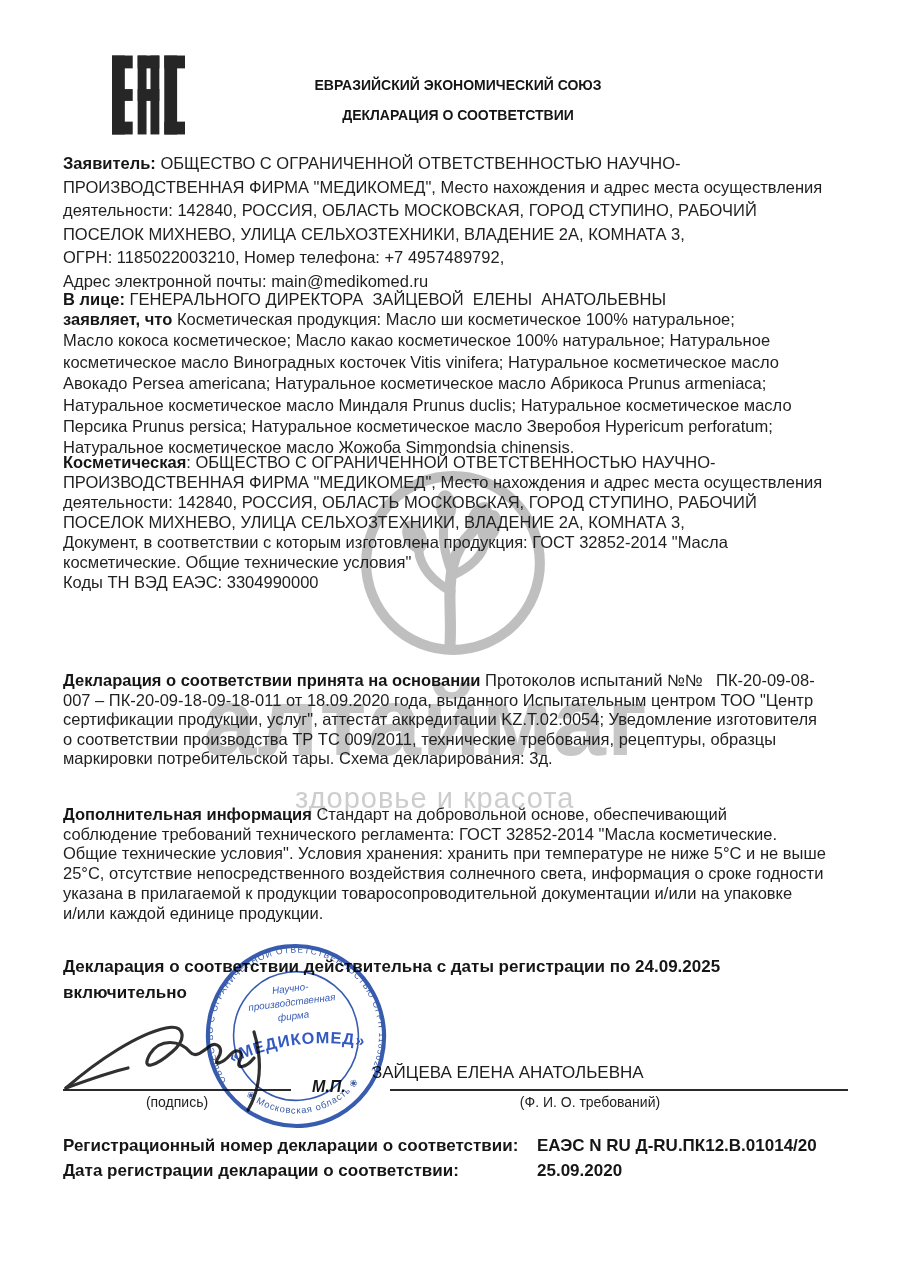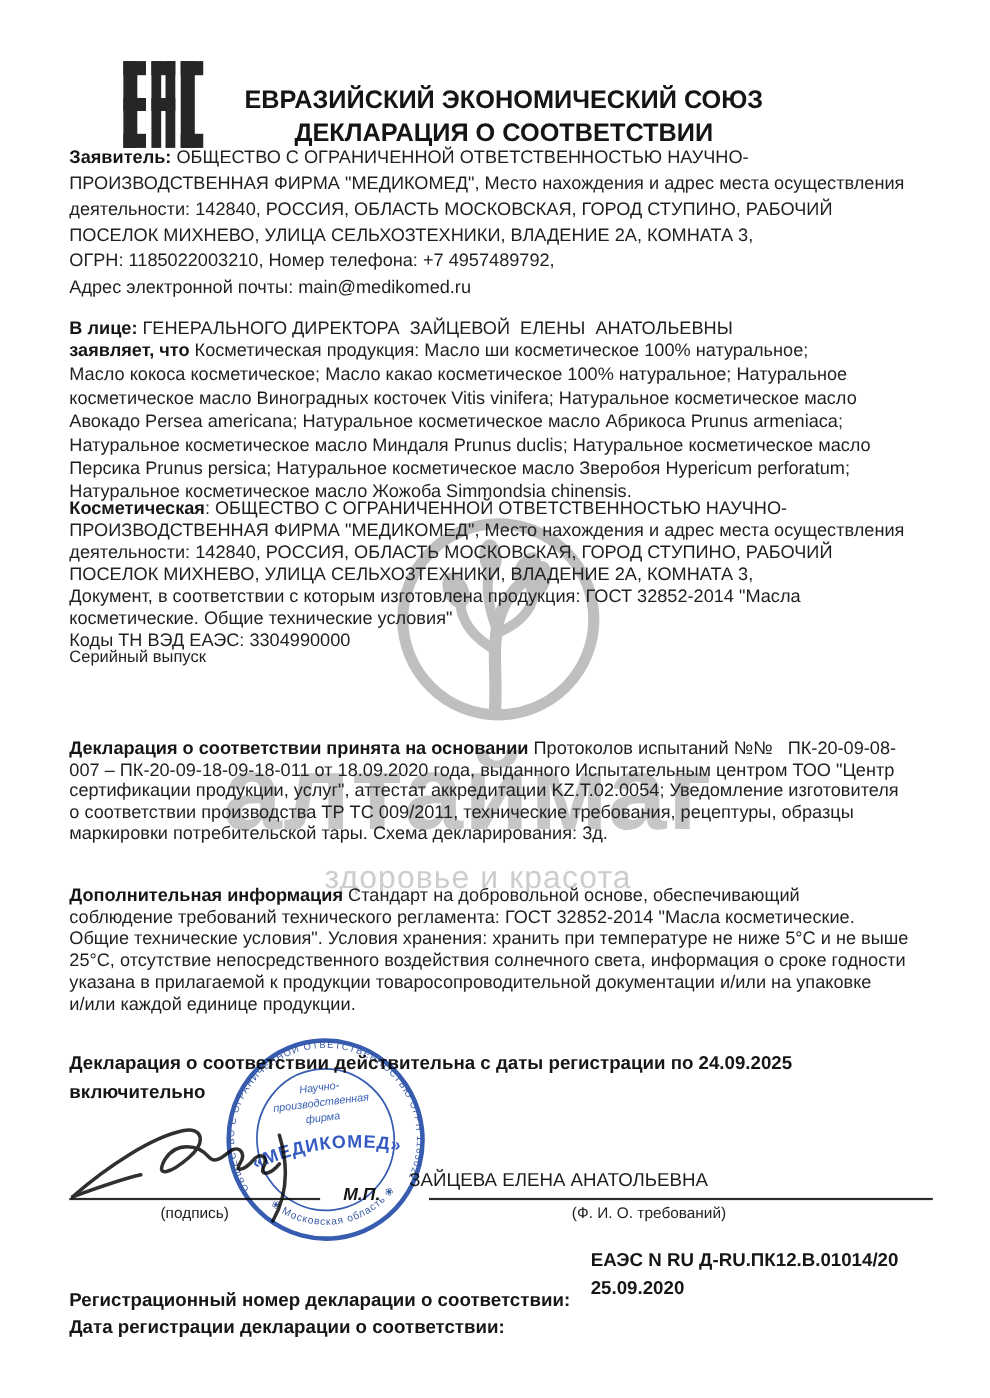--- a/index.html
+++ b/index.html
@@ -1,32 +1,32 @@
 <!DOCTYPE html>
 <html><head>
 <meta charset="utf-8">
 <style>
   html,body{margin:0;padding:0;background:#fff;}
   #page{position:relative;width:900px;height:1271px;background:#ffffff;overflow:hidden;
         font-family:"Liberation Sans","DejaVu Sans",sans-serif;color:#212121;}
   .abs{position:absolute;}
   .para{position:absolute;left:63px;width:805px;white-space:pre-wrap;font-size:16.5px;color:#1f1f1f;}
   .b{font-weight:bold;color:#161616;}
-  .hdr{position:absolute;left:63px;width:790px;text-align:center;font-weight:bold;font-size:23px;color:#151515;}
+  .hdr{position:absolute;left:63px;width:790px;text-align:center;font-weight:bold;font-size:14px;color:#151515;}
   
   #watermark{position:absolute;inset:0;z-index:0;}
   .wm-brand{position:absolute;left:203px;top:674px;font-size:96px;font-weight:bold;color:#c2c2c2;
             letter-spacing:1px;line-height:1;opacity:.9;}
   .wm-tag{position:absolute;left:295px;top:782px;font-size:29px;color:#cbcbcb;letter-spacing:1px;opacity:.95;}
   
   .content{position:absolute;inset:0;z-index:1;}
   .sig-line{position:absolute;border-top:2px solid #2b2b2b;height:0;}
   .under-label{position:absolute;font-size:14px;color:#222;text-align:center;font-weight:normal;}
   .reg-row{position:absolute;left:63px;width:805px;display:flex;font-size:17px;font-weight:bold;color:#161616;}
-  .reg-label{width:474px;flex:0 0 auto;margin-top:36px;}
+  .reg-label{width:474px;flex:0 0 auto;}
   #stamp-wrap{position:absolute;left:202px;top:941px;width:188px;height:190px;
               transform:rotate(-7deg);mix-blend-mode:multiply;opacity:.96;z-index:3;}
   #signature-wrap{position:absolute;left:58px;top:1000px;width:260px;height:118px;z-index:2;}
   .stamp-arc{font-size:8.6px;letter-spacing:1.1px;fill:#30539f;}
   .stamp-arc-b{font-size:9.5px;letter-spacing:.8px;fill:#30539f;}
   .stamp-inner{font-size:10px;font-style:italic;fill:#3058b2;text-anchor:middle;}
   .stamp-co{font-size:16.5px;font-weight:bold;letter-spacing:1px;fill:#2b53c0;}
 </style>
 </head>
 <body>
@@ -67,21 +67,21 @@
           <rect x="26" y="34" width="22" height="12"></rect>
         <rect x="53" y="0" width="13" height="80"></rect>
           <rect x="53" y="0" width="21" height="13"></rect>
         <rect x="53" y="67" width="21" height="13"></rect>
       </g>
     </svg>
 
     <div class="hdr" style="top:77px;">ЕВРАЗИЙСКИЙ ЭКОНОМИЧЕСКИЙ СОЮЗ</div>
     <div class="hdr" style="top:107px;">ДЕКЛАРАЦИЯ О СООТВЕТСТВИИ</div>
 
-    <div class="para" style="top:132px;line-height:23.5px;"><b class="b">Заявитель:</b><span> ОБЩЕСТВО С ОГРАНИЧЕННОЙ ОТВЕТСТВЕННОСТЬЮ НАУЧНО-
+    <div class="para" style="top:152px;line-height:23.5px;"><b class="b">Заявитель:</b><span> ОБЩЕСТВО С ОГРАНИЧЕННОЙ ОТВЕТСТВЕННОСТЬЮ НАУЧНО-
 ПРОИЗВОДСТВЕННАЯ ФИРМА "МЕДИКОМЕД", Место нахождения и адрес места осуществления
 деятельности: 142840, РОССИЯ, ОБЛАСТЬ МОСКОВСКАЯ, ГОРОД СТУПИНО, РАБОЧИЙ
 ПОСЕЛОК МИХНЕВО, УЛИЦА СЕЛЬХОЗТЕХНИКИ, ВЛАДЕНИЕ 2А, КОМНАТА 3,
 ОГРН: 1185022003210, Номер телефона: +7 4957489792,
 Адрес электронной почты: main@medikomed.ru</span></div>
 
     <div class="para" style="top:287px;line-height:24px;"><b class="b">В лице:</b><span> ГЕНЕРАЛЬНОГО ДИРЕКТОРА  ЗАЙЦЕВОЙ  ЕЛЕНЫ  АНАТОЛЬЕВНЫ</span></div>
 
     <div class="para" style="top:309px;line-height:21.4px;"><b class="b">заявляет, что</b><span> Косметическая продукция: Масло ши косметическое 100% натуральное;
 Масло кокоса косметическое; Масло какао косметическое 100% натуральное; Натуральное
@@ -92,21 +92,20 @@
 Натуральное косметическое масло Жожоба Simmondsia chinensis.</span></div>
 
     <div class="para" style="top:452px;line-height:20px;"><b class="b">Косметическая</b><span>: ОБЩЕСТВО С ОГРАНИЧЕННОЙ ОТВЕТСТВЕННОСТЬЮ НАУЧНО-
 ПРОИЗВОДСТВЕННАЯ ФИРМА "МЕДИКОМЕД", Место нахождения и адрес места осуществления
 деятельности: 142840, РОССИЯ, ОБЛАСТЬ МОСКОВСКАЯ, ГОРОД СТУПИНО, РАБОЧИЙ
 ПОСЕЛОК МИХНЕВО, УЛИЦА СЕЛЬХОЗТЕХНИКИ, ВЛАДЕНИЕ 2А, КОМНАТА 3,
 Документ, в соответствии с которым изготовлена продукция: ГОСТ 32852-2014 "Масла
 косметические. Общие технические условия"
 Коды ТН ВЭД ЕАЭС: 3304990000</span></div>
 
-    <div class="para" style="top:589px;font-size:15px;">Серийный выпуск</div>
 
 
     <div class="para" style="top:671px;line-height:19.6px;"><b class="b">Декларация о соответствии принята на основании</b><span> Протоколов испытаний №№   ПК-20-09-08-
 007 – ПК-20-09-18-09-18-011 от 18.09.2020 года, выданного Испытательным центром ТОО "Центр
 сертификации продукции, услуг", аттестат аккредитации KZ.T.02.0054; Уведомление изготовителя
 о соответствии производства ТР ТС 009/2011, технические требования, рецептуры, образцы
 маркировки потребительской тары. Схема декларирования: 3д.</span></div>
 
     <div class="para" style="top:805px;line-height:19.7px;"><b class="b">Дополнительная информация</b><span> Стандарт на добровольной основе, обеспечивающий
 соблюдение требований технического регламента: ГОСТ 32852-2014 "Масла косметические.

